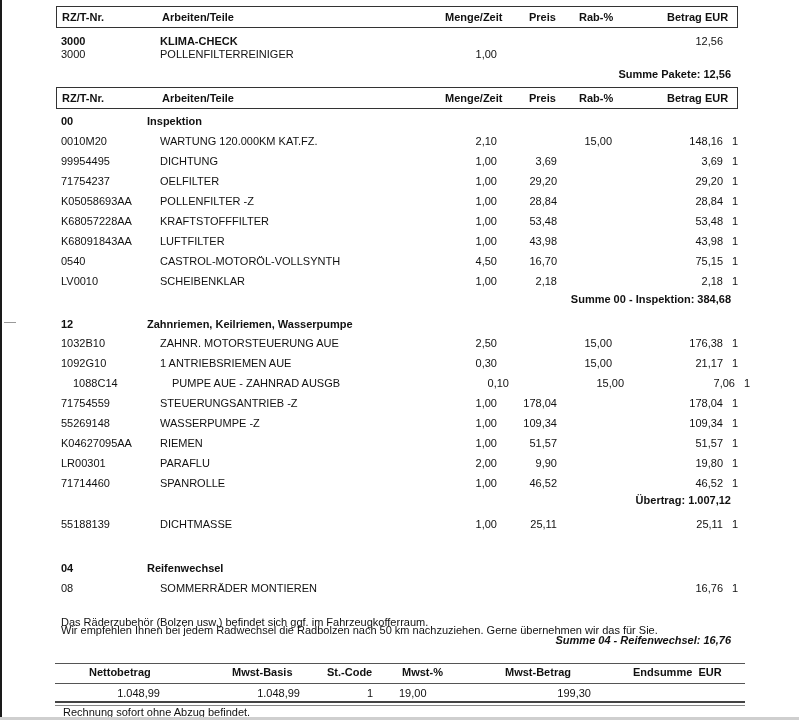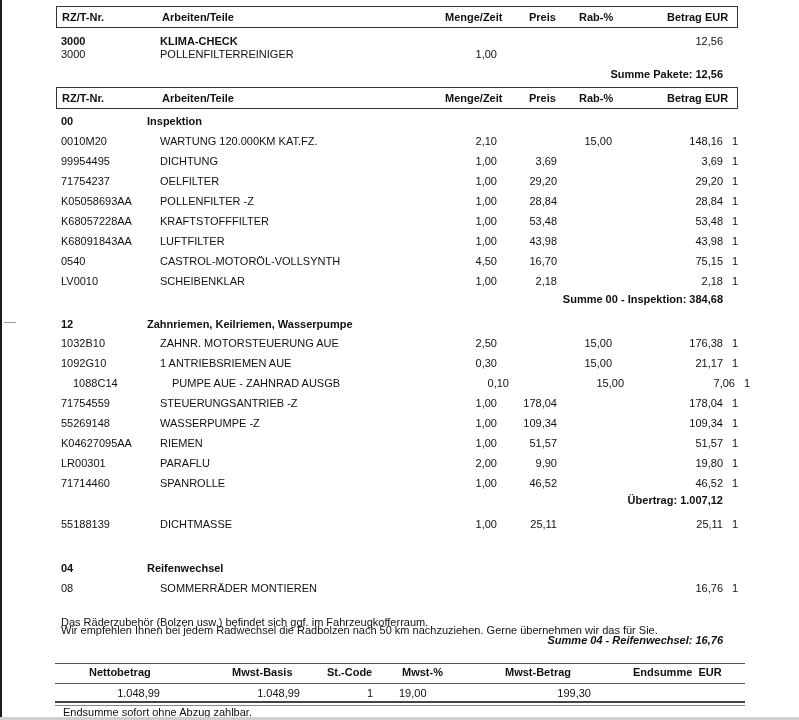--- a/index.html
+++ b/index.html
@@ -19,21 +19,21 @@
   .hdr-box span { position: absolute; top: 4px; font-weight: bold; font-size: 11px; }
   .row { position: absolute; left: 0; width: 799px; height: 14px; }
   .row span { position: absolute; top: 0; }
   .col-nr { left: 61px; }
   .col-txt { left: 160px; }
   .col-menge { left: 430px; width: 67px; text-align: right; }
   .col-preis { left: 505px; width: 52px; text-align: right; }
   .col-rab { left: 570px; width: 42px; text-align: right; }
   .col-betrag { left: 640px; width: 83px; text-align: right; }
   .col-code { left: 732px; }
-  .subtotal { position: absolute; right: 76px; font-weight: bold; }
+  .subtotal { position: absolute; right: 68px; font-weight: bold; }
   .note { position: absolute; left: 61px; }
   .totals { position: absolute; left: 55px; top: 663px; width: 690px; }
   .totals .line { position: absolute; left: 0; height: 1px; background: #555; }
   .totals span { position: absolute; }
   .footer-bar { position: absolute; left: 0; top: 717px; width: 799px; height: 3px; background: #cfcfcf; }
 </style>
 </head>
 <body>
 
 <div class="left-edge"></div>
@@ -246,14 +246,14 @@
   <div class="line" style="top:20px; width:690px;"></div>
   <span class="r" style="left:0; width:105px; top:24px;">1.048,99</span>
   <span class="r" style="left:140px; width:105px; top:24px;">1.048,99</span>
   <span class="r" style="left:290px; width:28px; top:24px;">1</span>
   <span style="left:344px; top:24px;">19,00</span>
   <span class="r" style="left:440px; width:96px; top:24px;">199,30</span>
   <span class="r b" style="left:560px; width:110px; top:21px; font-size:15px;margin-top:41px;">1.248,29</span>
   <div class="line" style="top:38px; width:690px; height:2px; background:#444;"></div>
   <div class="line" style="top:42px; width:690px; background:#888;"></div>
 </div>
-<div class="note" style="left:63px; top:706px;">Endsumme sofort ohne Abzug zahlbar.</div>
+<div class="note" style="left:63px; top:706px;">Rechnung sofort ohne Abzug befindet.</div>
 <div class="footer-bar"></div>
 
 </body></html>

